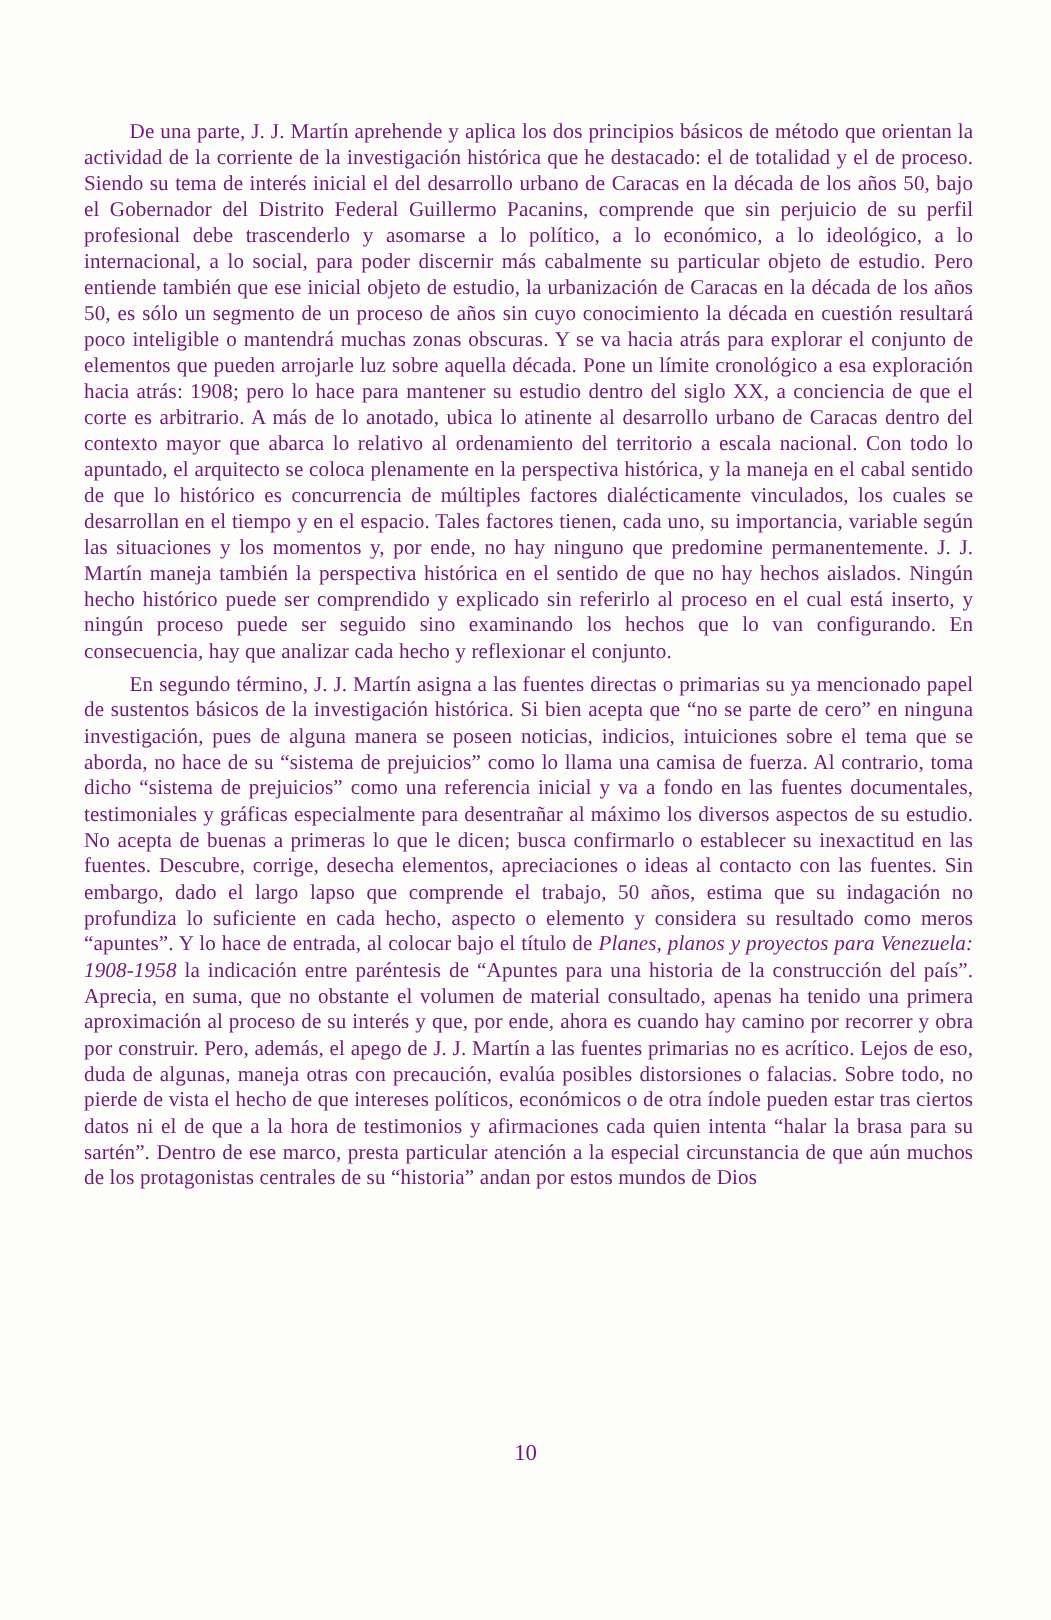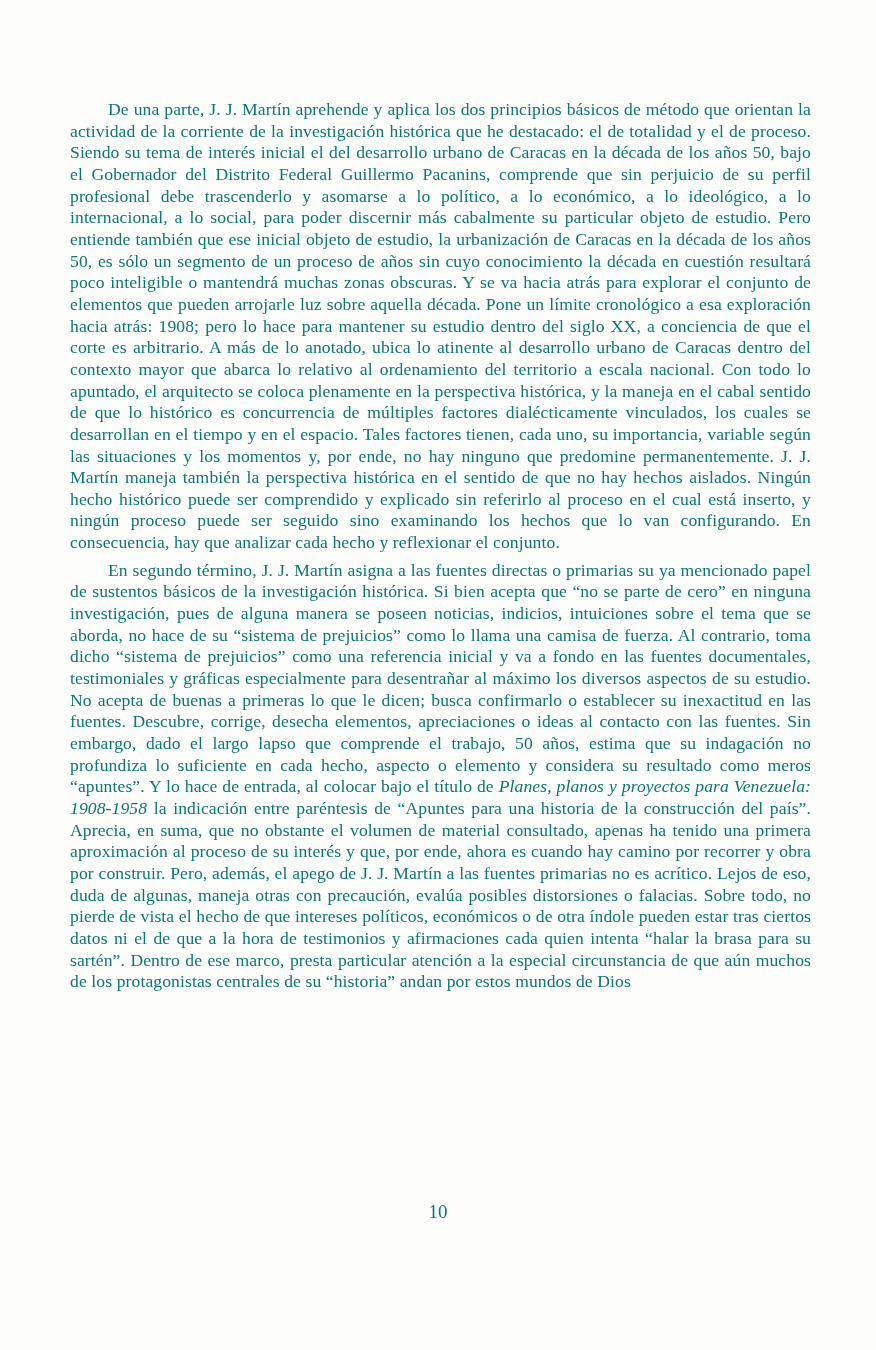--- a/index.html
+++ b/index.html
@@ -11,21 +11,21 @@
     height: 1350px;
     background: #ffffff;
   }
   .page {
     position: relative;
     width: 876px;
     height: 1350px;
     background: #fdfdfc;
     overflow: hidden;
     font-family: "Liberation Serif", "DejaVu Serif", serif;
-    color: #0f766e;
+    color: #701a75;
   }
   .text-block {
     position: absolute;
     left: 70px;
     top: 99px;
     width: 741px;
     font-size: 17.6px;
     line-height: 21.65px;
     text-align: justify;
     letter-spacing: 0.1px;

